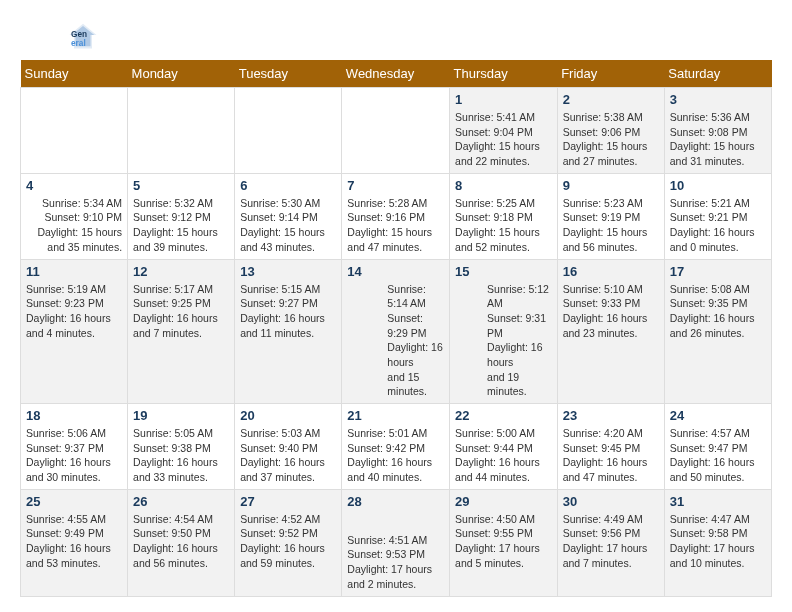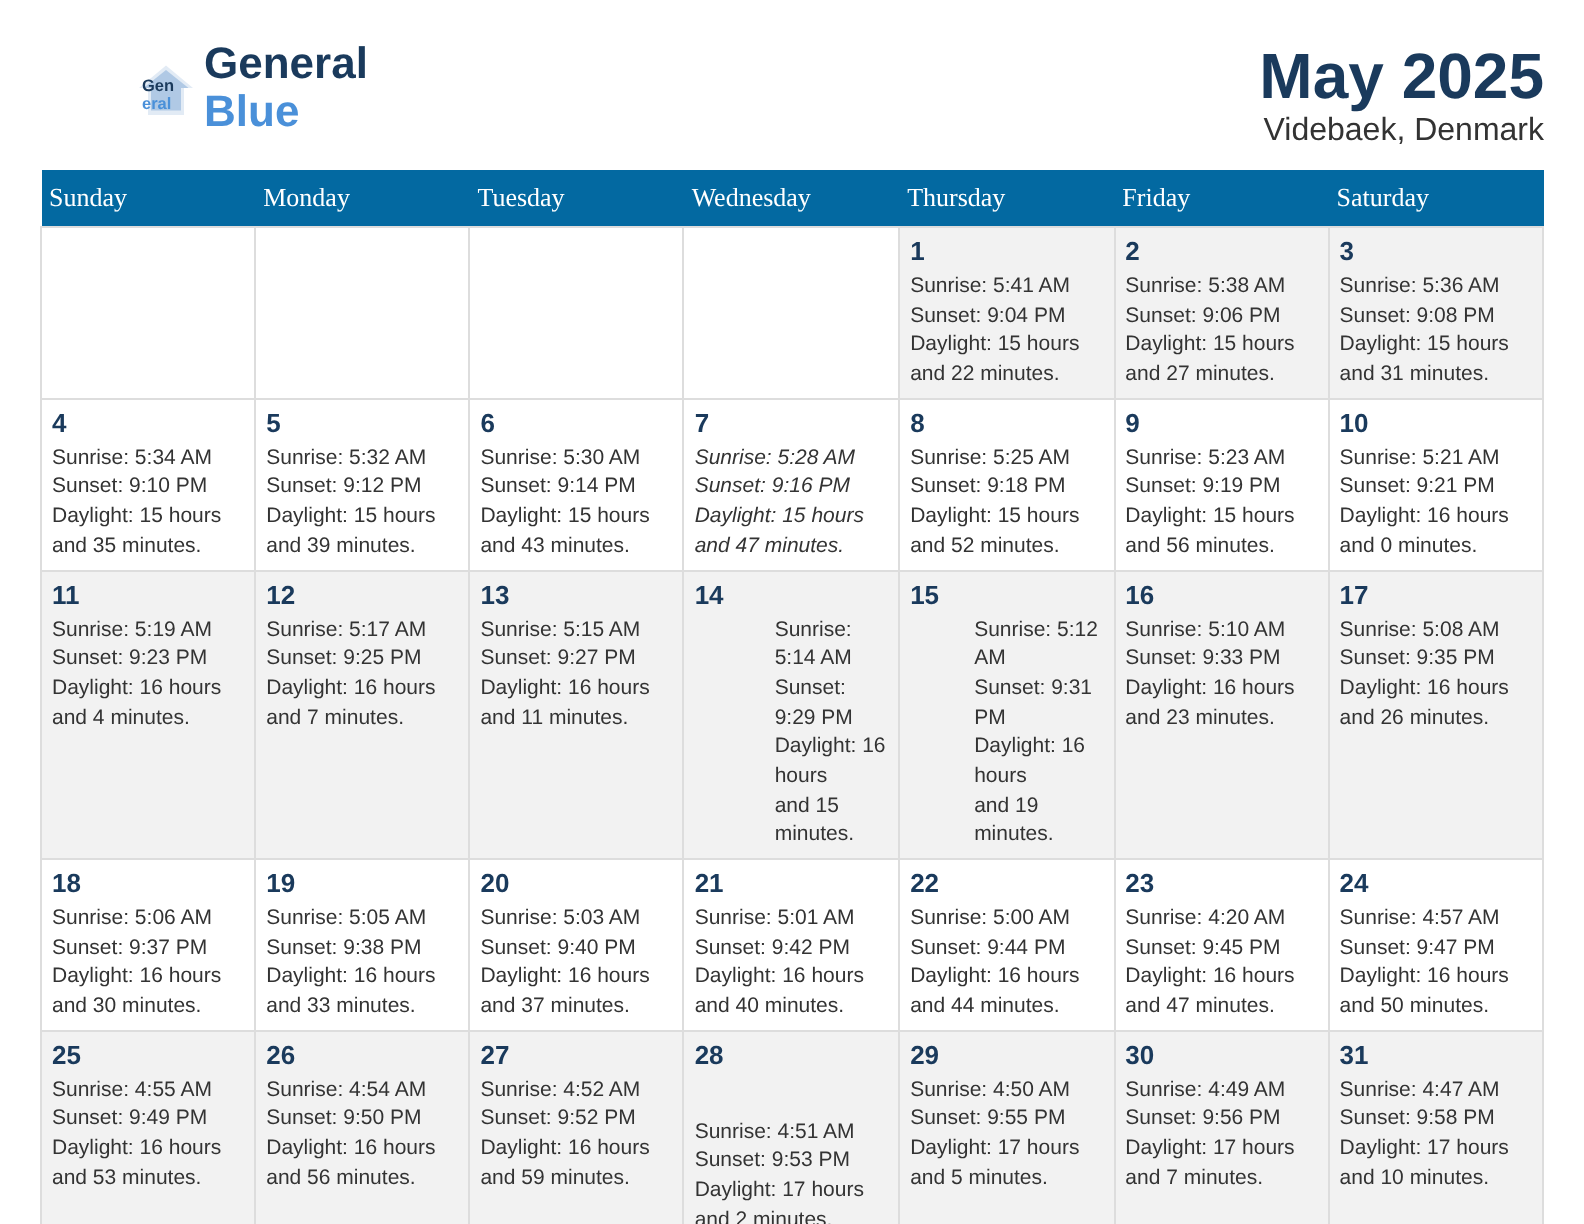--- a/index.html
+++ b/index.html
@@ -46,23 +46,22 @@
     .location {
       font-size: 16px;
       color: #333;
     }
     table {
       width: 100%;
       border-collapse: collapse;
       font-size: 11px;
     }
     thead tr {
-      background-color: #0369a1;
+      background-color: #a16207;
       color: #fff;
-      font-family: Liberation Serif, serif;
     }
     thead th {
       padding: 6px 4px;
       text-align: left;
       font-size: 13px;
       font-weight: normal;
     }
     tbody tr {
       vertical-align: top;
     }
@@ -99,29 +98,20 @@
 
 <div class="header">
   <div class="logo">
     <svg class="logo-icon" viewBox="0 0 40 40">
       <rect x="0" y="0" width="40" height="40" fill="white"></rect>
       <polygon points="20,5 38,20 32,20 32,38 8,38 8,20 2,20" fill="#3a7abf" opacity="0.15"></polygon>
       <polygon points="20,8 35,20 30,20 30,35 10,35 10,20 5,20" fill="#3a7abf" opacity="0.3"></polygon>
       <text x="4" y="22" font-size="11" font-weight="bold" fill="#1a3a5c">Gen</text>
       <text x="4" y="34" font-size="11" font-weight="bold" fill="#4a90d9">eral</text>
     </svg>
-    <div>
-      <div class="logo-text">
-        General<br><span>Blue</span>
-      </div>
-    </div>
-  </div>
-  <div class="title-block">
-    <div class="month-title">May 2025</div>
-    <div class="location">Videbaek, Denmark</div>
   </div>
 </div>
 
 <table>
   <thead>
     <tr id="weekday-header">
         <th>Sunday</th>
         <th>Monday</th>
         <th>Tuesday</th>
         <th>Wednesday</th>
@@ -154,42 +144,42 @@
           <div class="day-num">3</div>
           <div class="day-info" style="white-space: pre-line;">Sunrise: 5:36 AM
 Sunset: 9:08 PM
 Daylight: 15 hours
 and 31 minutes.</div>
         </td>
       </tr>
       <tr>
         <td>
           <div class="day-num">4</div>
-          <div class="day-info" style="white-space: pre-line;">Sunrise: 5:34 AM
+          <div class="day-info" style="white-space: pre-line; text-align: right;">Sunrise: 5:34 AM
 Sunset: 9:10 PM
 Daylight: 15 hours
 and 35 minutes.</div>
         </td>
         <td>
           <div class="day-num">5</div>
           <div class="day-info" style="white-space: pre-line;">Sunrise: 5:32 AM
 Sunset: 9:12 PM
 Daylight: 15 hours
 and 39 minutes.</div>
         </td>
         <td>
           <div class="day-num">6</div>
           <div class="day-info" style="white-space: pre-line;">Sunrise: 5:30 AM
 Sunset: 9:14 PM
 Daylight: 15 hours
 and 43 minutes.</div>
         </td>
         <td>
           <div class="day-num">7</div>
-          <div class="day-info" style="white-space: pre-line; font-style: italic;">Sunrise: 5:28 AM
+          <div class="day-info" style="white-space: pre-line;">Sunrise: 5:28 AM
 Sunset: 9:16 PM
 Daylight: 15 hours
 and 47 minutes.</div>
         </td>
         <td>
           <div class="day-num">8</div>
           <div class="day-info" style="white-space: pre-line;">Sunrise: 5:25 AM
 Sunset: 9:18 PM
 Daylight: 15 hours
 and 52 minutes.</div>

